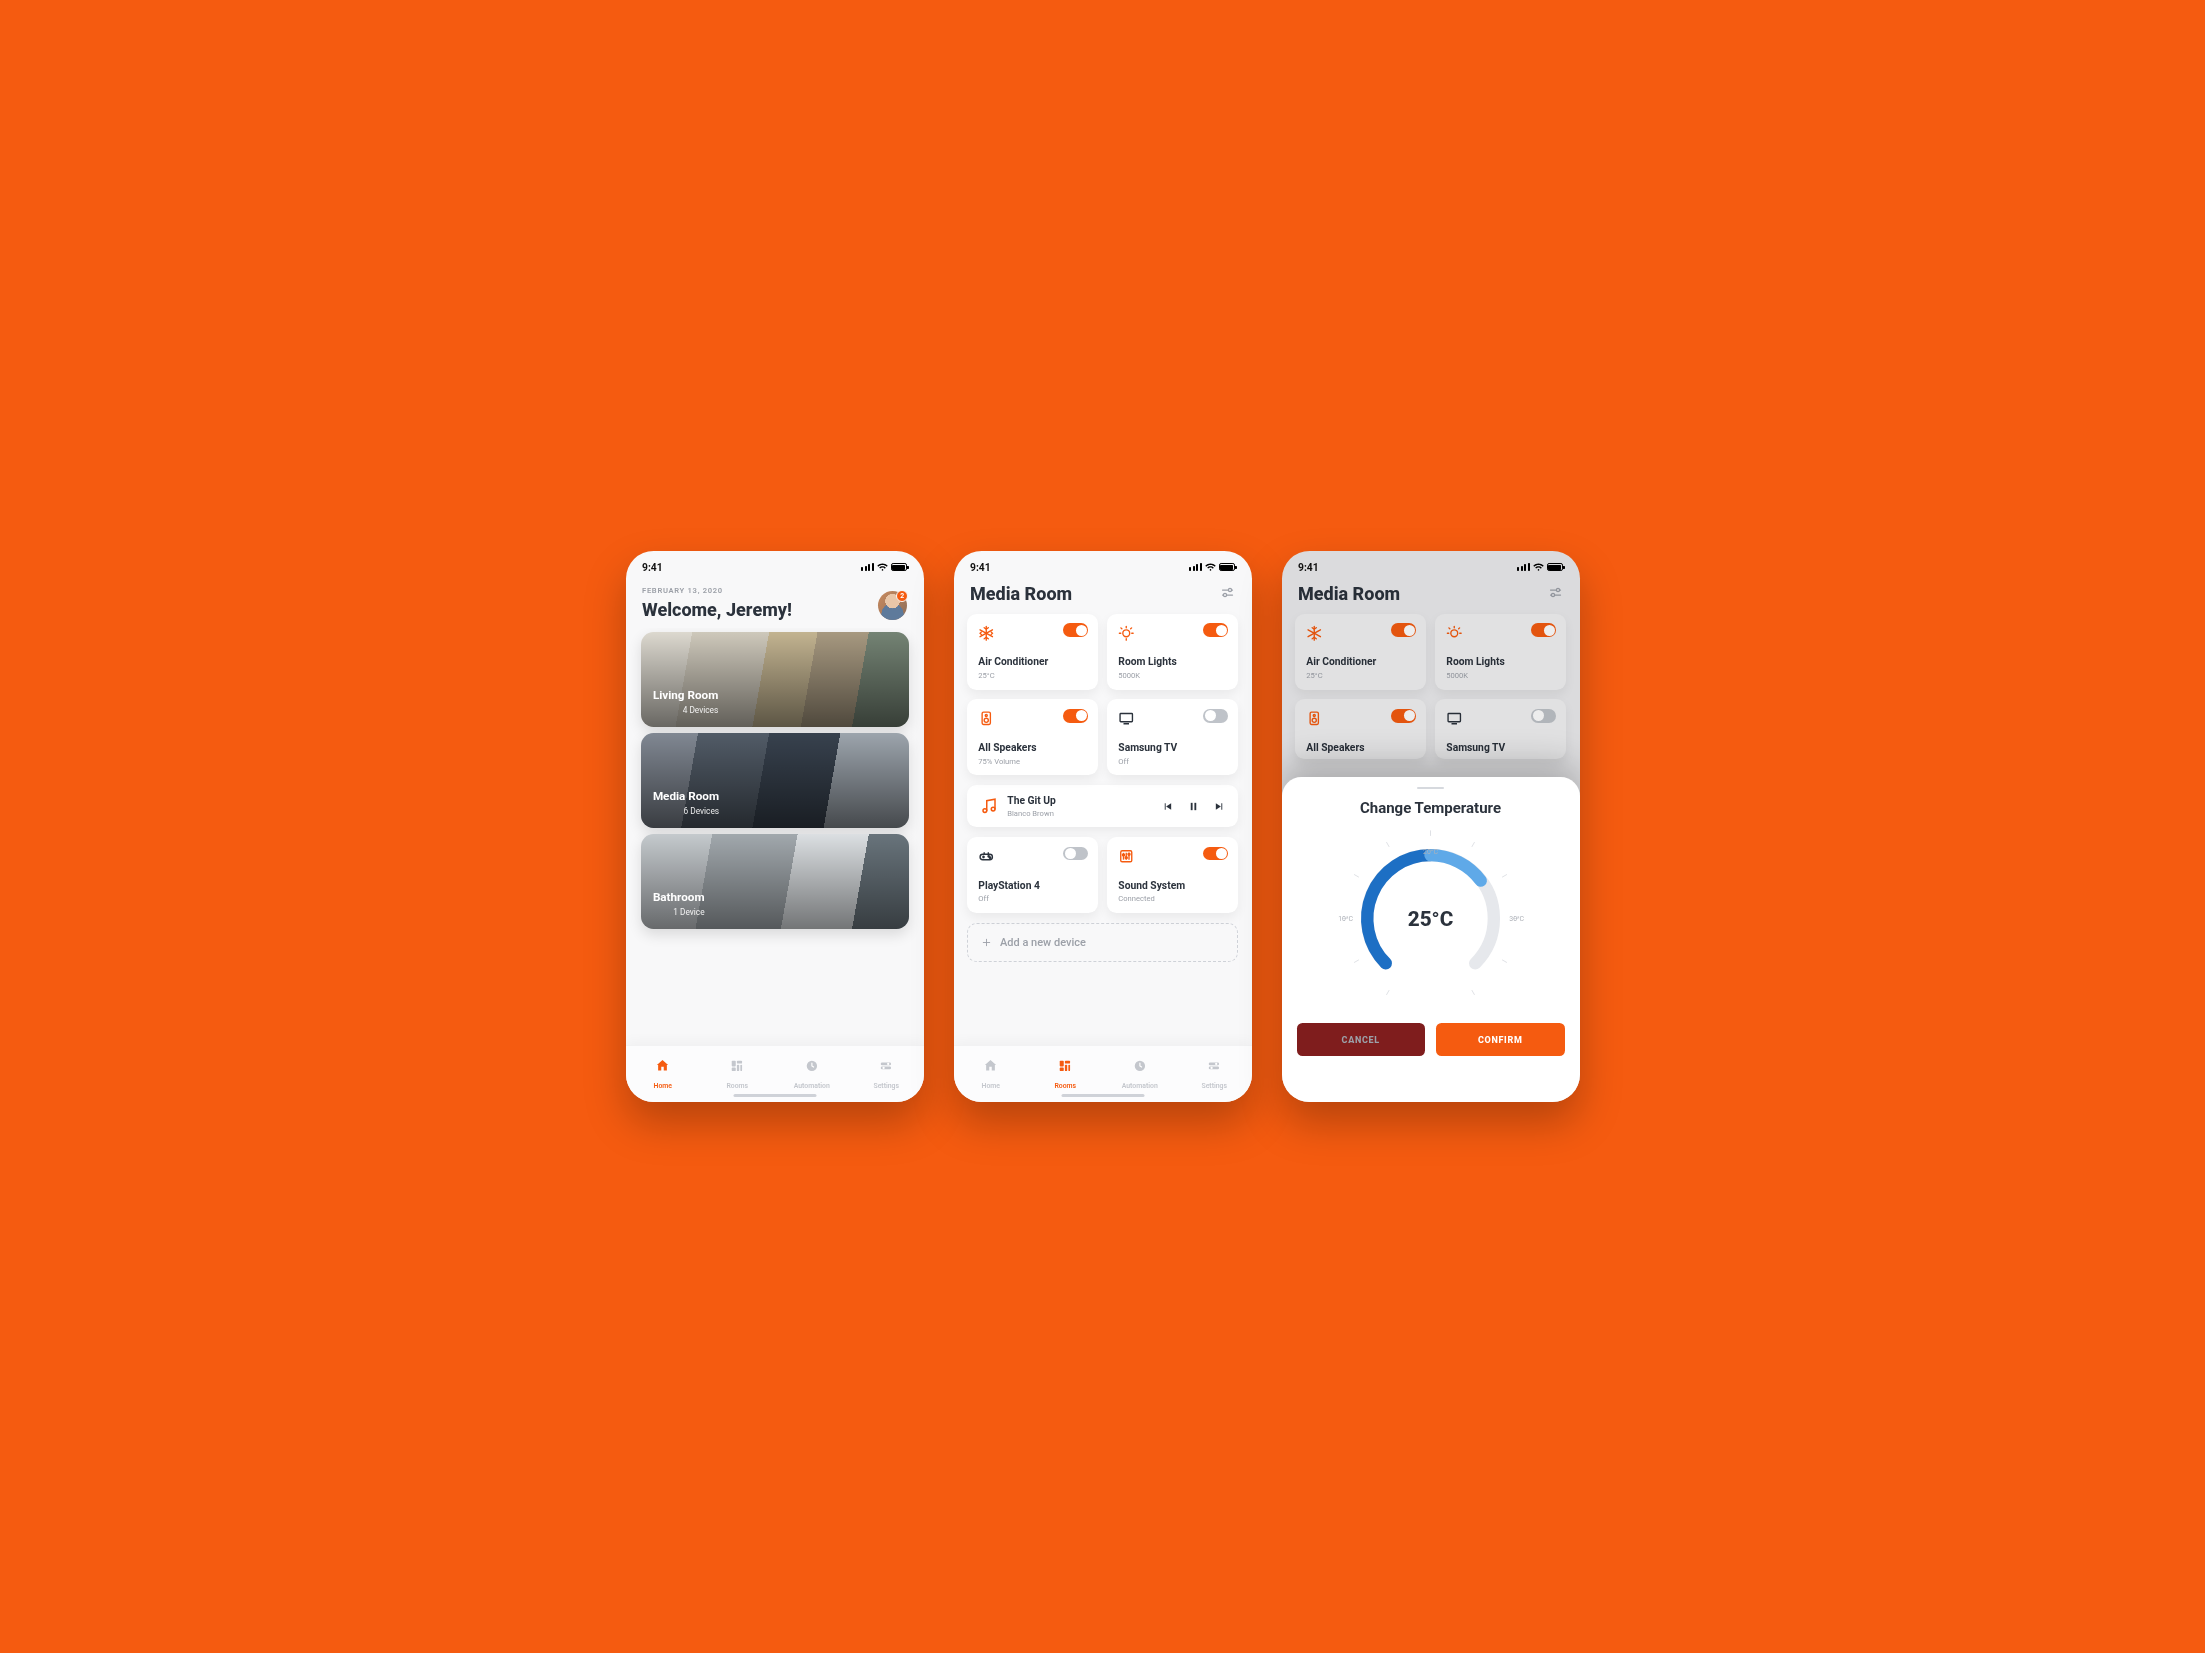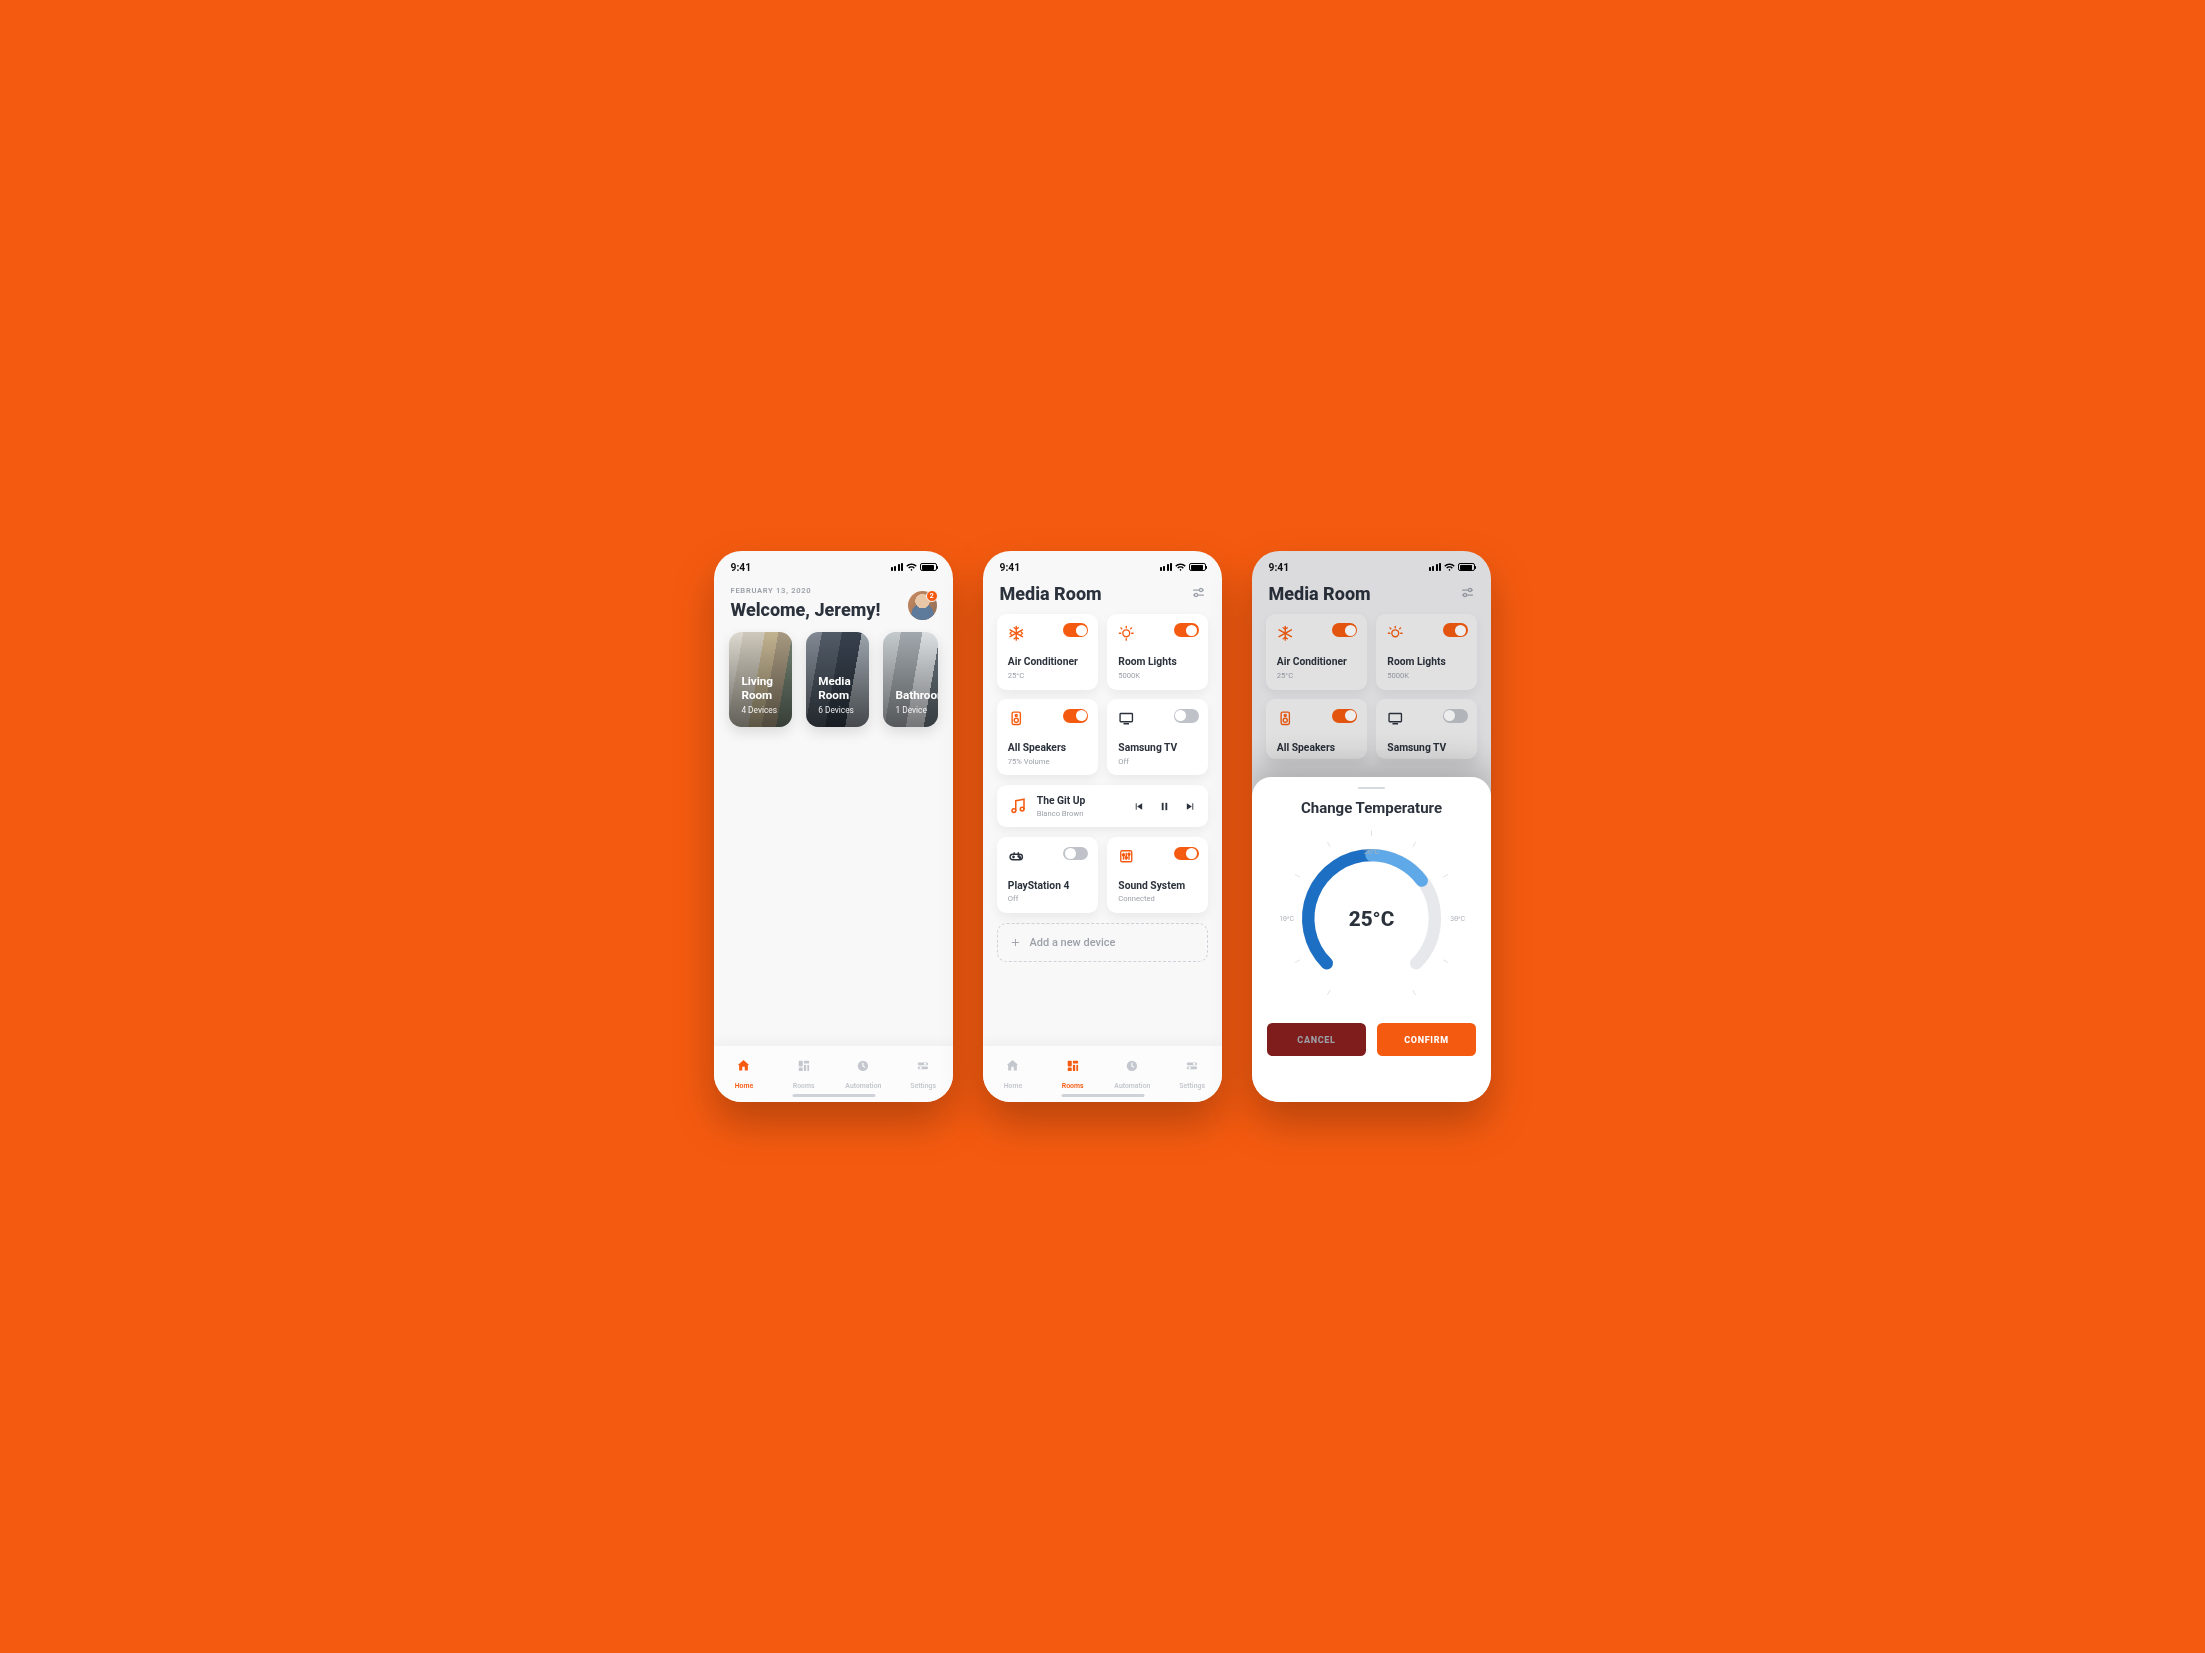--- a/index.html
+++ b/index.html
@@ -8,21 +8,21 @@
     background: #f55b10;
     font-family: -apple-system, BlinkMacSystemFont, "Segoe UI", Roboto, "Helvetica Neue", Arial, sans-serif;
     display: flex;
     align-items: center;
     justify-content: center;
     gap: 30px;
     padding: 27.6px;
     min-height: 100vh;
   }
   .phone {
-    width: 239px;
+    width: 298px;
     height: 551px;
     background: #f8f8f9;
     border-radius: 27.6px;
     box-shadow: 0 20.7px 41px rgba(0,0,0,.25);
     overflow: hidden;
     position: relative;
     display: flex;
     flex-direction: column;
   }
   .status-bar {
@@ -48,21 +48,21 @@
 
   
   .header1 { padding: 9.6px 16.5px 8.3px; display:flex; justify-content:space-between; align-items:flex-end;}
   .date { font-size:7.6px; letter-spacing:0.7px; color:#9ca0a8; font-weight:600; }
   .welcome { font-size:18px; font-weight:800; color:#2b323c; margin-top:4.1px;}
   .avatar { width:29px; height:29px; border-radius:50%; background:linear-gradient(135deg,#c98a5e,#8b6d5a); position:relative; overflow:hidden;}
   .avatar::before{content:"";position:absolute;inset:0;background:radial-gradient(circle at 50% 35%, #e8c6a8 0 30%, transparent 31%), radial-gradient(circle at 50% 80%, #5e7a9b 0 40%, transparent 41%);}
   .badge { position:absolute; top:-1.4px; right:-1.4px; width:12.4px; height:12.4px; background:#f55b10; border-radius:50%; color:#fff; font-size:6.9px; font-weight:700; display:flex; align-items:center; justify-content:center; border:1.4px solid #f8f8f9;}
   .avatar-wrap{position:relative;}
 
-  .rooms-list { padding: 4.1px 15px 0; display:flex; flex-direction:row; gap:14px; flex:1; overflow:hidden;}
+  .rooms-list { padding: 4.1px 15px 0; display:flex; flex-direction:column; gap:6px; flex:1; overflow:hidden;text-align:right;}
   .room-card { height:95px; border-radius:12.4px; position:relative; overflow:hidden; box-shadow:0 5.5px 13.8px rgba(0,0,0,.12); display:flex; align-items:flex-end; padding:12.4px;}
   .room-card.living .room-bg{position:absolute;inset:0;background:
     linear-gradient(180deg, rgba(0,0,0,.05) 0%, rgba(0,0,0,.55) 100%),
     linear-gradient(100deg,#e8e4da 0 18%, #d9d3c5 18% 45%, #cdbd98 45% 62%, #b0a187 62% 80%, #7a8a7a 80% 100%);}
   .room-card.media .room-bg{position:absolute;inset:0;background:
     linear-gradient(180deg, rgba(0,0,0,.1) 0%, rgba(0,0,0,.6) 100%),
     linear-gradient(100deg,#8f97a3 0 20%, #5b6673 20% 45%, #3e4957 45% 70%, #aeb7c0 70% 100%);}
   .room-card.bath .room-bg{position:absolute;inset:0;background:
     linear-gradient(180deg, rgba(0,0,0,.05) 0%, rgba(0,0,0,.5) 100%),
     linear-gradient(100deg,#cfd4d8 0 25%, #aab1b6 25% 55%, #e7ebee 55% 80%, #6e7a82 80% 100%);}

